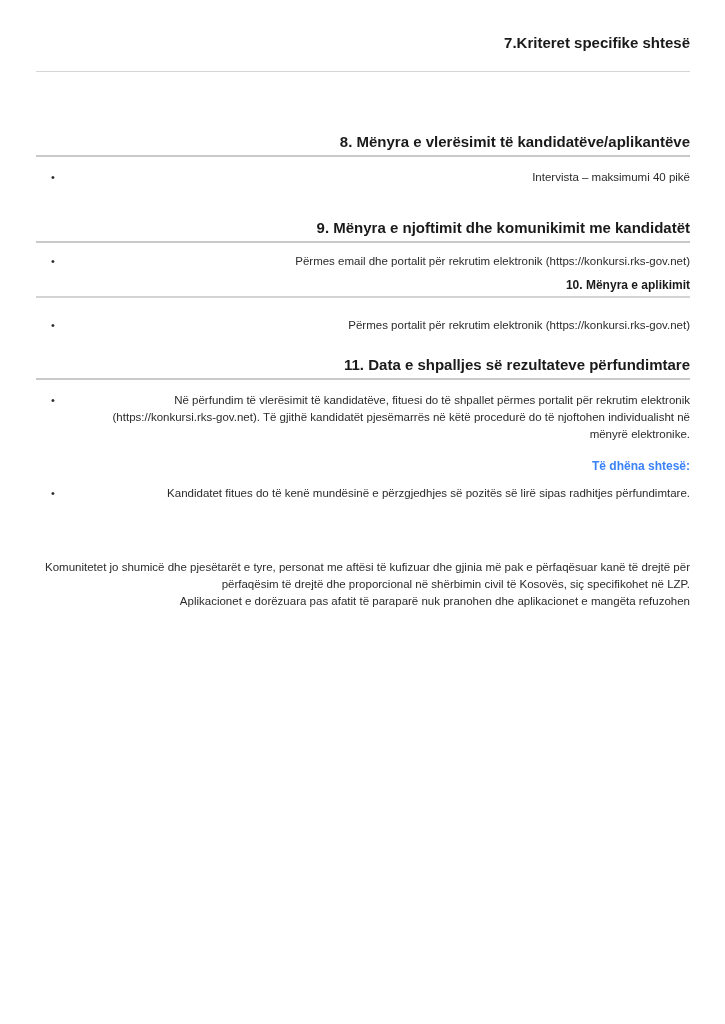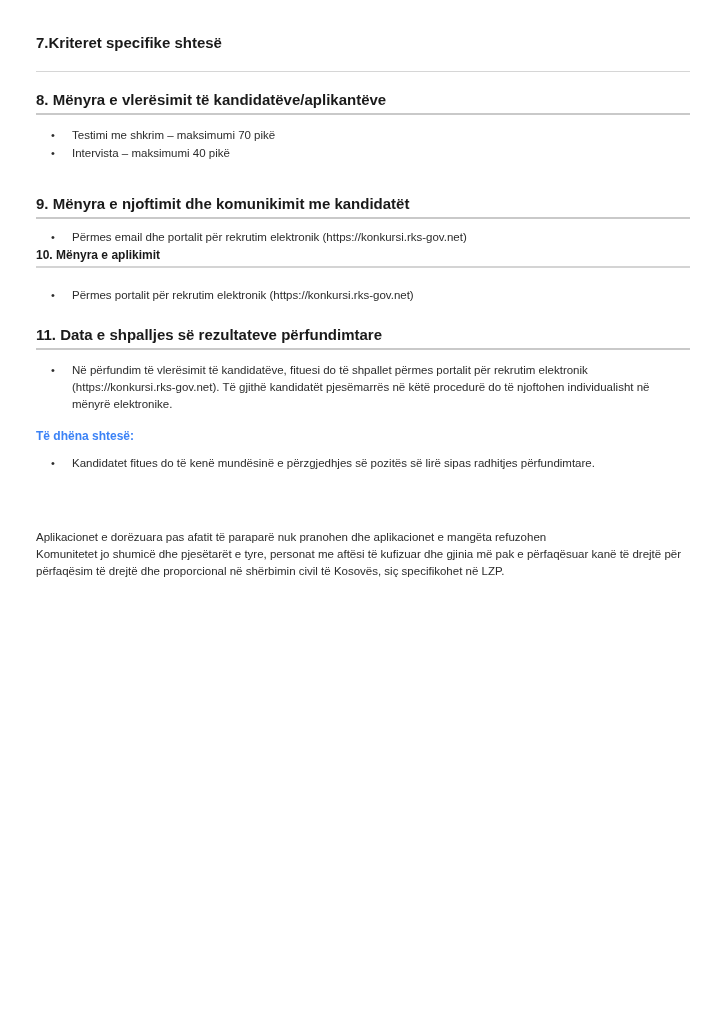--- a/index.html
+++ b/index.html
@@ -5,20 +5,21 @@
   * { margin: 0; padding: 0; box-sizing: border-box; }
   html, body { background: #ffffff; }
   .page {
     position: relative;
     width: 725px;
     height: 756px;
     background: #ffffff;
     font-family: "Liberation Sans", sans-serif;
     color: #2b2b2b;
     overflow: hidden;
+    text-align: right;
   }
   .content { padding: 33px 35px 0 36px; }
 
   .h-large {
     font-size: 15px;
     font-weight: bold;
     color: #1a1a1a;
     line-height: 19px;
   }
   .h-underline {
@@ -28,23 +29,23 @@
   .h-small {
     font-size: 12px;
     font-weight: bold;
     color: #1a1a1a;
     line-height: 15px;
   }
   .rule-7 {
     border-top: 1px solid #d6d6d6;
     margin-top: 19px;
   }
-  .sec-8 { margin-top: 18px; }
+  .sec-8 { margin-top: 60px; }
   .sec-9 { margin-top: 32px; }
-  .sec-10 { margin-top: 2px; border-bottom: 2px solid #d4d4d4; padding-bottom: 3px; }
+  .sec-10 { margin-top: 8px; border-bottom: 2px solid #d4d4d4; padding-bottom: 3px; }
   .sec-11 { margin-top: 21px; }
 
   ul.bullets { list-style: none; margin-top: 12px; }
   ul.bullets li {
     position: relative;
     padding-left: 36px;
     font-size: 11.5px;
     line-height: 17px;
     color: #2b2b2b;
     margin-bottom: 1px;
@@ -111,21 +112,20 @@
 <body>
 
 <div class="page">
   <div class="content">
 
     <div class="h-large">7.Kriteret specifike shtesë</div>
     <div class="rule-7"></div>
 
     <div class="h-large h-underline sec-8">8. Mënyra e vlerësimit të kandidatëve/aplikantëve</div>
     <ul class="bullets">
-      <li>Testimi me shkrim – maksimumi 70 pikë</li>
       <li>Intervista – maksimumi 40 pikë</li>
     </ul>
 
     <div class="h-large h-underline sec-9">9. Mënyra e njoftimit dhe komunikimit me kandidatët</div>
     <ul class="bullets tight">
       <li>Përmes email dhe portalit për rekrutim elektronik (https://konkursi.rks-gov.net)</li>
     </ul>
 
     <div class="h-small sec-10">10. Mënyra e aplikimit</div>
     <ul class="bullets after-small">
@@ -136,22 +136,22 @@
     <ul class="bullets">
       <li>Në përfundim të vlerësimit të kandidatëve, fituesi do të shpallet përmes portalit për rekrutim elektronik (https://konkursi.rks-gov.net). Të gjithë kandidatët pjesëmarrës në këtë procedurë do të njoftohen individualisht në mënyrë elektronike.</li>
     </ul>
 
     <div class="additional-label">Të dhëna shtesë:</div>
     <ul class="bullets additional-bullets">
       <li>Kandidatet fitues do të kenë mundësinë e përzgjedhjes së pozitës së lirë sipas radhitjes përfundimtare.</li>
     </ul>
 
     <div class="closing">
+      <div>Komunitetet jo shumicë dhe pjesëtarët e tyre, personat me aftësi të kufizuar dhe gjinia më pak e përfaqësuar kanë të drejtë për përfaqësim të drejtë dhe proporcional në shërbimin civil të Kosovës, siç specifikohet në LZP.</div>
       <div>Aplikacionet e dorëzuara pas afatit të paraparë nuk pranohen dhe aplikacionet e mangëta refuzohen</div>
-      <div>Komunitetet jo shumicë dhe pjesëtarët e tyre, personat me aftësi të kufizuar dhe gjinia më pak e përfaqësuar kanë të drejtë për përfaqësim të drejtë dhe proporcional në shërbimin civil të Kosovës, siç specifikohet në LZP.</div>
     </div>
   </div>
 
   <div class="footer-rule"></div>
 
   <svg class="footer-logo" viewBox="0 0 46 50" xmlns="http://www.w3.org/2000/svg" aria-hidden="true">
     <path d="M23 1 L37 17 L23 10 L9 17 Z" fill="#a6a6a6"></path>
     <path d="M37 17 L45 25 L24 48 L29 27 Z" fill="#a6a6a6"></path>
     <path d="M8 20 C11 27 16 30 20 28 L24 48 L6 23 Z" fill="#2d74b5"></path>
     <circle cx="14" cy="20" r="4.5" fill="#2d74b5"></circle>

